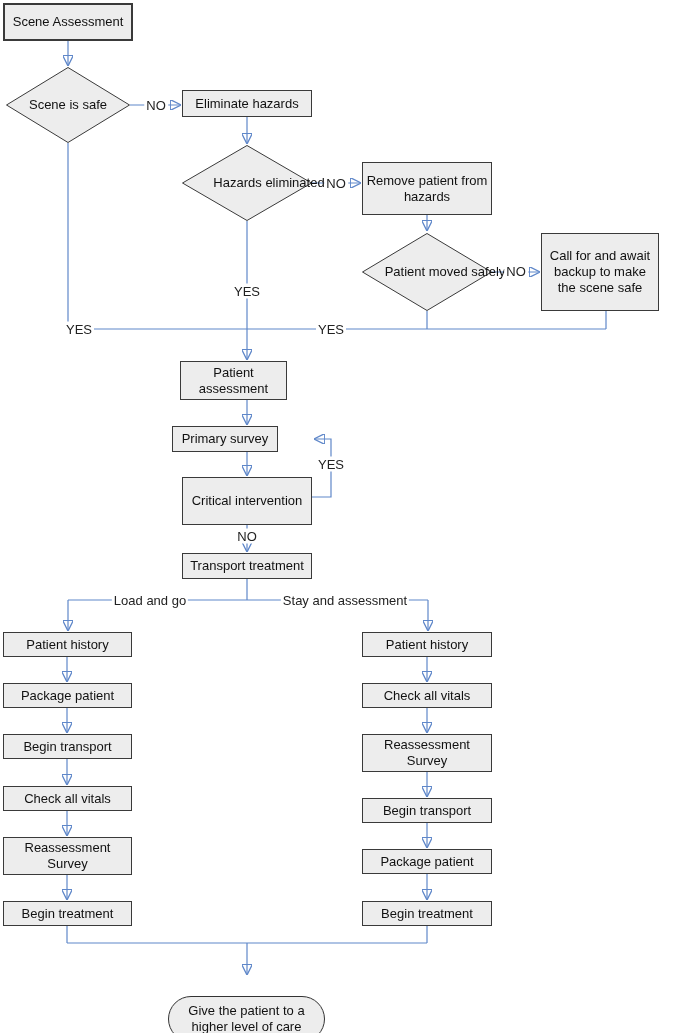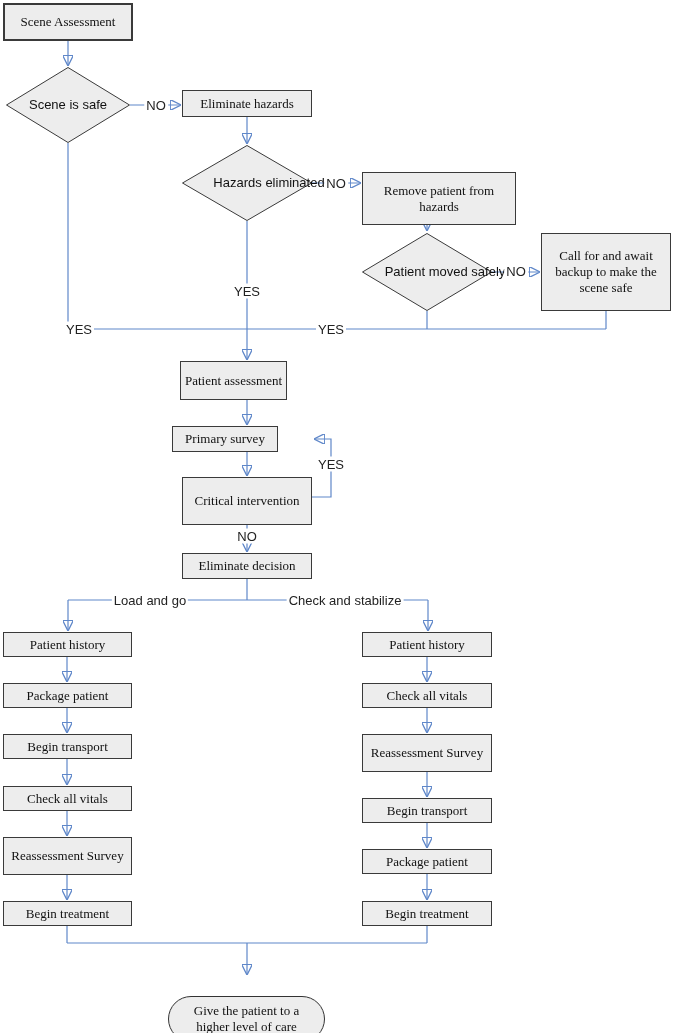--- a/index.html
+++ b/index.html
@@ -11,21 +11,20 @@
     overflow:hidden;
   }
   #edges { position:absolute; left:0; top:0; width:675px; height:1033px; }
   #edges path { fill:none; stroke:#5f87c9; stroke-width:1.2; }
   .node {
     position:absolute; box-sizing:border-box;
     background:#ededed; border:1px solid #3a3a3a;
     display:flex; align-items:center; justify-content:center;
     text-align:center; font-size:13px; line-height:16px; color:#111;
     padding:1px 3px;
-    font-family:Liberation Serif, serif;
   }
   .terminator { border-radius:23px; border-color:#333;margin-top:20px; }
   .diamond { position:absolute; }
   .diamond svg { position:absolute; left:0; top:0; }
   .diamond .dtext {
     position:absolute; left:0; top:0; width:100%; height:100%;
     display:flex; align-items:center; justify-content:center;
     text-align:right; font-size:13px; line-height:16px; color:#111;
   }
   .elabel {
@@ -91,38 +90,38 @@
 
   <div class="node" style="left:182px;top:90px;width:130px;height:27px">Eliminate hazards</div>
 
   <div class="diamond" style="left:182px;top:145px;width:130px;height:76px">
     <svg width="130" height="76" viewBox="0 0 130 76">
       <polygon points="65,0.5 129.5,38 65,75.5 0.5,38" fill="#ededed" stroke="#3a3a3a" stroke-width="1"></polygon>
     </svg>
     <div class="dtext" style="padding:0 22px">Hazards eliminated</div>
   </div>
 
-  <div class="node" style="left:362px;top:172px;width:154px;height:53px">Remove patient from hazards</div>
+  <div class="node" style="left:362px;top:162px;width:130px;height:53px">Remove patient from hazards</div>
 
   <div class="diamond" style="left:362px;top:233px;width:130px;height:78px">
     <svg width="130" height="78" viewBox="0 0 130 78">
       <polygon points="65,0.5 129.5,39 65,77.5 0.5,39" fill="#ededed" stroke="#3a3a3a" stroke-width="1"></polygon>
     </svg>
     <div class="dtext" style="padding:0 18px">Patient moved safely</div>
   </div>
 
-  <div class="node" style="left:541px;top:233px;width:130px;height:78px">Call for and await backup to make the scene safe</div>
+  <div class="node" style="left:541px;top:233px;width:118px;height:78px">Call for and await backup to make the scene safe</div>
 
   <div class="node" style="left:180px;top:361px;width:107px;height:39px">Patient assessment</div>
 
   <div class="node" style="left:172px;top:426px;width:106px;height:26px">Primary survey</div>
 
   <div class="node" style="left:182px;top:477px;width:130px;height:48px">Critical intervention</div>
 
-  <div class="node" style="left:182px;top:553px;width:130px;height:26px">Eliminate decision</div>
+  <div class="node" style="left:182px;top:553px;width:130px;height:26px">Transport treatment</div>
 
   <div class="node" style="left:3px;top:632px;width:129px;height:25px">Patient history</div>
   <div class="node" style="left:3px;top:683px;width:129px;height:25px">Package patient</div>
   <div class="node" style="left:3px;top:734px;width:129px;height:25px">Begin transport</div>
   <div class="node" style="left:3px;top:786px;width:129px;height:25px">Check all vitals</div>
   <div class="node" style="left:3px;top:837px;width:129px;height:38px">Reassessment Survey</div>
   <div class="node" style="left:3px;top:901px;width:129px;height:25px">Begin treatment</div>
 
   <div class="node" style="left:362px;top:632px;width:130px;height:25px">Patient history</div>
   <div class="node" style="left:362px;top:683px;width:130px;height:25px">Check all vitals</div>
@@ -135,15 +134,15 @@
 
   <div class="elabel" style="left:156px;top:105px">NO</div>
   <div class="elabel" style="left:336px;top:183px">NO</div>
   <div class="elabel" style="left:516px;top:271px">NO</div>
   <div class="elabel" style="left:247px;top:291px">YES</div>
   <div class="elabel" style="left:79px;top:329px">YES</div>
   <div class="elabel" style="left:331px;top:329px">YES</div>
   <div class="elabel" style="left:331px;top:464px">YES</div>
   <div class="elabel" style="left:247px;top:536px">NO</div>
   <div class="elabel" style="left:150px;top:600px">Load and go</div>
-  <div class="elabel" style="left:345px;top:600px">Check and stabilize</div>
+  <div class="elabel" style="left:345px;top:600px">Stay and assessment</div>
 
 </div>
 
 </body></html>

